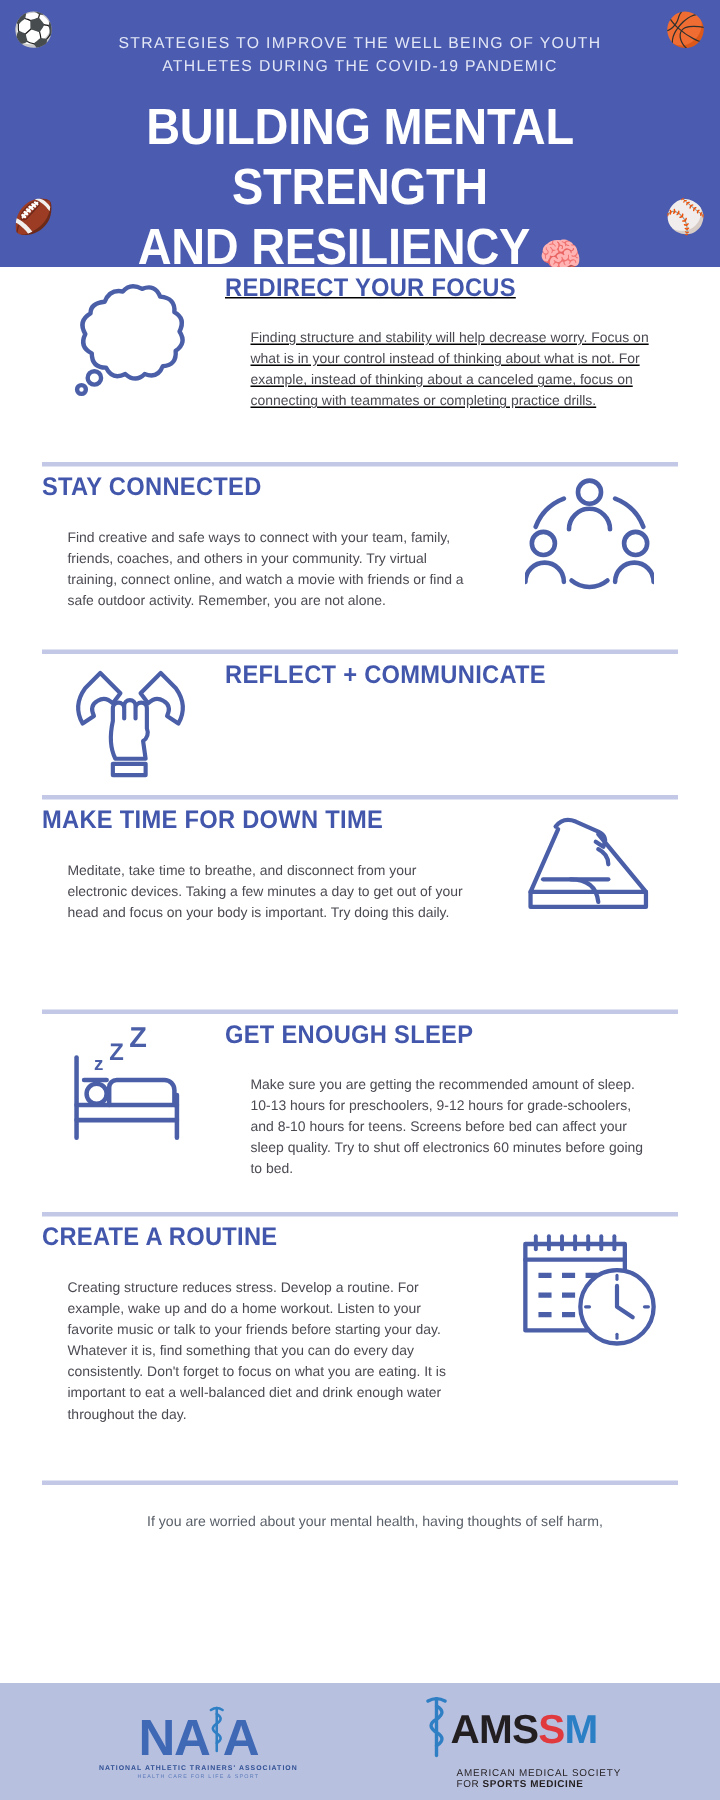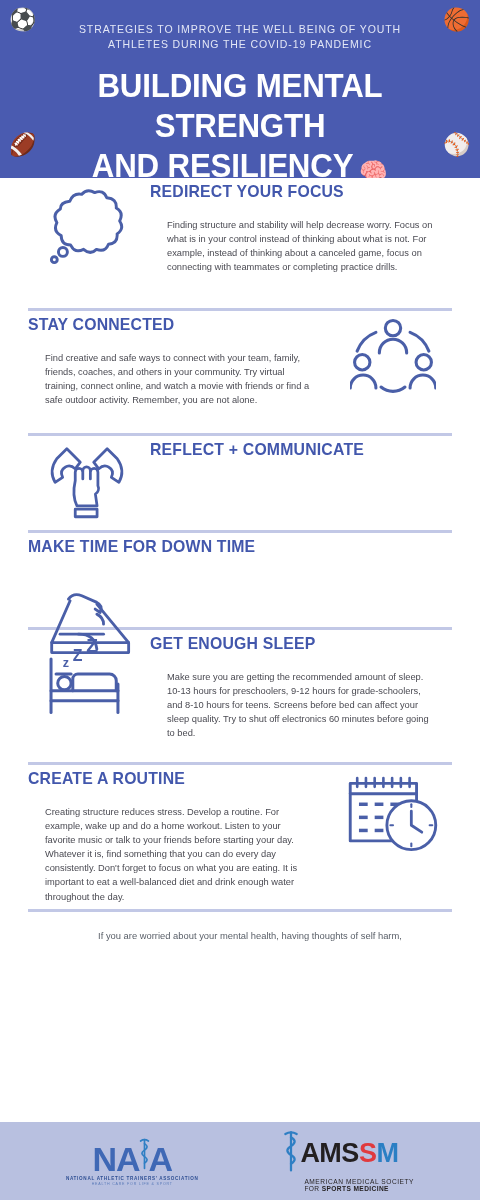--- a/index.html
+++ b/index.html
@@ -175,21 +175,21 @@
   <div class="main-title">
     <div>BUILDING MENTAL STRENGTH</div>
     <div class="title-line2">
       <span>AND RESILIENCY</span><span class="brain-emoji">🧠</span>
     </div>
   </div>
 </div>
 
 <div class="content">
 
-  <div class="section text-right" style="height:130px;">
+  <div class="section text-right" style="height:130px;text-decoration:underline;">
     <div class="icon-col">
       <svg width="86" height="86" viewBox="0 0 100 100">
         <g fill="none" stroke="#4a5fa8" stroke-width="3.4" stroke-linejoin="round" stroke-linecap="round">
           <path d="M30 20 Q34 10 44 12 Q50 5 59 10 Q69 6 73 16 Q85 17 84 28
                    Q93 33 88 43 Q94 52 85 58 Q86 69 75 70 Q71 80 61 76
                    Q54 83 46 76 Q36 81 31 71 Q20 71 20 60 Q10 55 15 45
                    Q9 35 19 29 Q19 21 30 20 Z"></path>
           <circle cx="22" cy="79" r="5.2"></circle>
           <circle cx="12" cy="88" r="3.4"></circle>
         </g>
@@ -238,35 +238,36 @@
           <rect x="36" y="80" width="26" height="9"></rect>
         </g>
       </svg>
     </div>
     <div class="text-col">
       <h2 class="sec-title">REFLECT + COMMUNICATE</h2>
     </div>
   </div>
   <div class="divider"></div>
 
-  <div class="section text-left" style="height:94px;flex-direction:column;">
+  <div class="section text-left" style="height:140px;">
     <div class="icon-col">
       <svg width="92" height="76" viewBox="0 0 110 90">
         <g fill="none" stroke="#4a5fa8" stroke-width="3.4" stroke-linejoin="round" stroke-linecap="round">
           <path d="M28 14 Q34 6 44 10 L62 18 Q70 22 66 30 L60 26"></path>
           <path d="M30 16 L8 66 L100 66 L62 20"></path>
           <path d="M8 66 L8 78 L100 78 L100 66"></path>
           <path d="M18 56 L70 56"></path>
           <path d="M40 56 Q60 56 62 74"></path>
           <path d="M62 32 Q70 36 70 44"></path>
         </g>
       </svg>
     </div>
     <div class="text-col">
       <h2 class="sec-title">MAKE TIME FOR DOWN TIME</h2>
+      <p class="sec-body">Meditate, take time to breathe, and disconnect from your electronic devices. Taking a few minutes a day to get out of your head and focus on your body is important. Try doing this daily.</p>
     </div>
   </div>
   <div class="divider"></div>
 
   <div class="section text-right" style="height:132px;">
     <div class="icon-col">
       <svg width="92" height="86" viewBox="0 0 110 100">
         <g fill="none" stroke="#4a5fa8" stroke-width="3.6" stroke-linecap="round" stroke-linejoin="round">
           <path d="M12 26 L12 90"></path>
           <path d="M92 56 L92 90"></path>
@@ -283,21 +284,21 @@
         </g>
       </svg>
     </div>
     <div class="text-col">
       <h2 class="sec-title">GET ENOUGH SLEEP</h2>
       <p class="sec-body">Make sure you are getting the recommended amount of sleep. 10-13 hours for preschoolers, 9-12 hours for grade-schoolers, and 8-10 hours for teens. Screens before bed can affect your sleep quality. Try to shut off electronics 60 minutes before going to bed.</p>
     </div>
   </div>
   <div class="divider"></div>
 
-  <div class="section text-left" style="height:144px;">
+  <div class="section text-left" style="height:176px;">
     <div class="icon-col">
       <svg width="96" height="84" viewBox="0 0 110 96">
         <g fill="none" stroke="#4a5fa8" stroke-width="3.3" stroke-linecap="round" stroke-linejoin="round">
           <rect x="6" y="14" width="76" height="66"></rect>
           <path d="M6 26 L82 26"></path>
           <g stroke-width="3">
             <path d="M14 8 L14 18"></path>
               <path d="M24 8 L24 18"></path>
               <path d="M34 8 L34 18"></path>
             <path d="M44 8 L44 18"></path>

